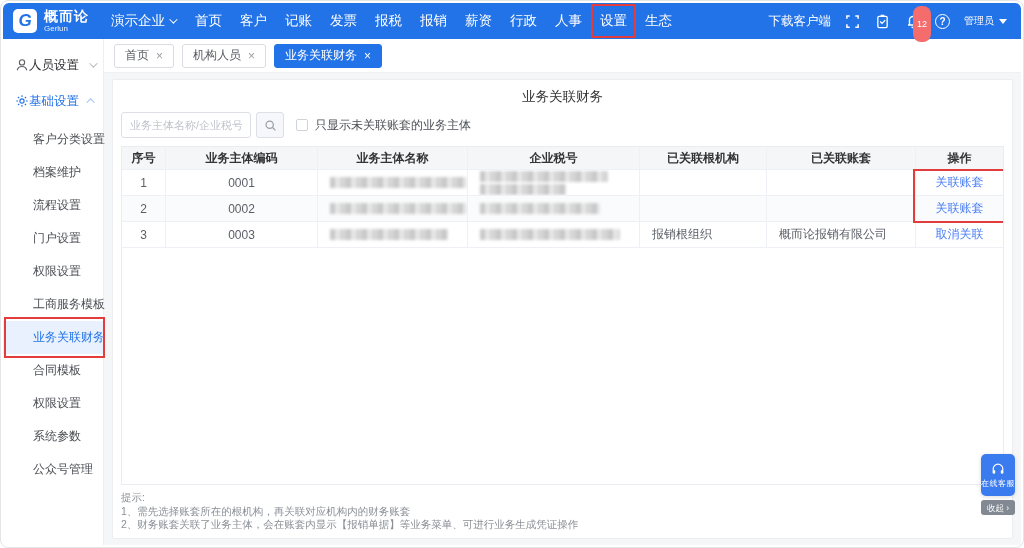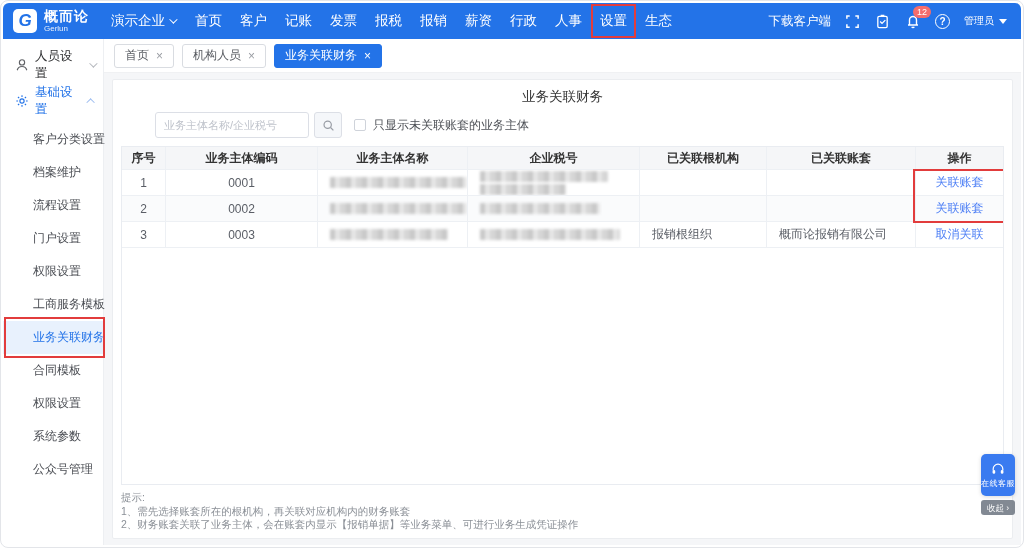--- a/index.html
+++ b/index.html
@@ -16,50 +16,50 @@
   .nav-company { display:flex; align-items:center; gap:4px; margin-left:22px; font-size:13.5px; cursor:pointer; }
   .chev { width:6px; height:6px; border-right:1.5px solid currentColor; border-bottom:1.5px solid currentColor; display:inline-block; }
   .chev.down { transform:rotate(45deg) translateY(-2px); }
   .chev.up { transform:rotate(-135deg) translateY(-2px); }
   .nav-items { display:flex; align-items:center; gap:10px; margin-left:16px; }
   .nav-item { font-size:13.5px; padding:2px 4px; position:relative; white-space:nowrap; cursor:pointer; }
   .nav-item.highlighted::after { content:""; position:absolute; inset:-6px -5px; border:2px solid #e23c3c; }
   .nav-right { margin-left:auto; display:flex; align-items:center; gap:13px; }
   .nav-download { font-size:12.5px; cursor:pointer; }
   .icon-btn { position:relative; width:17px; height:17px; display:flex; align-items:center; justify-content:center; cursor:pointer; }
-  .badge { position:absolute; top:-7px; left:9px; background:#f56c6c; color:#fff; font-size:9px; line-height:12px; padding:0 4px; border-radius:8px; }
+  .badge { position:absolute; top:-7px; left:9px; background:#f56c6c; color:#fff; font-size:9px; line-height:12px; padding:12px 4px; border-radius:8px; }
   .help-circle { width:15px; height:15px; border:1.4px solid #fff; border-radius:50%; font-size:10px; font-weight:bold; display:flex; align-items:center; justify-content:center; }
   .nav-user { display:flex; align-items:center; gap:5px; font-size:10px; cursor:pointer; }
   .caret-down { width:0; height:0; border-left:4px solid transparent; border-right:4px solid transparent; border-top:5px solid #fff; }
 
   
   .body-row { display:flex; height:506px; }
   .sidebar { width:101px; background:#fff; border-right:1px solid #edeff2; padding-top:8px; flex:none; }
-  .side-group { height:36px; display:flex; align-items:center; gap:6px; padding:0 8px 0 12px; font-size:12.5px; color:#303133; cursor:pointer; }
+  .side-group { height:36px; display:flex; align-items:center; padding:0 8px 0 12px; font-size:12.5px; color:#303133; cursor:pointer; }
   .side-group .glabel { flex:1; }
   .side-group.active-group { color:#2373e8; }
   .side-group .chev { color:#b4b7bd; }
   .side-group.active-group .chev { color:#9dbdf0; }
   .sub-list { margin-top:4px; }
   .sub-item { height:33px; line-height:33px; padding-left:30px; font-size:12px; color:#4a4d53; cursor:pointer; position:relative; white-space:nowrap; }
   .sub-item.active { background:#e8f1fd; color:#2373e8; }
   .sub-item.active::after { content:""; position:absolute; inset:-4px -2px -4px 1px; border:2px solid #e23c3c; pointer-events:none; }
 
   .main { flex:1; background:#f5f6f8; display:flex; flex-direction:column; min-width:0; }
   .tabbar { height:34px; background:#fff; display:flex; align-items:center; gap:8px; padding:0 10px; border-bottom:1px solid #f0f1f3; }
   .tab { height:24px; display:flex; align-items:center; gap:7px; padding:0 10px; border:1px solid #d9dce1; border-radius:3px; background:#fff; font-size:12px; color:#595c62; cursor:pointer; }
   .tab .x { font-size:12px; color:#9a9da3; line-height:1; }
   .tab.active { background:#2373e8; border-color:#2373e8; color:#fff; }
   .tab.active .x { color:#fff; }
 
   
   .card { margin:6px 8px; background:#fff; border:1px solid #ebedf0; border-radius:2px; height:460px; padding:4px 8px 6px; display:flex; flex-direction:column; }
   .card-title { text-align:center; font-size:13.5px; color:#333; padding:4px 0 2px; font-weight:500; }
   .search-row { display:flex; align-items:center; margin-top:4px; height:26px; }
-  .search-input { width:154px; height:26px; border:1px solid #dcdfe6; border-radius:3px; font-size:11px; padding:0 8px; color:#333; outline:none; font-family:inherit;margin-left:34px; }
+  .search-input { width:130px; height:26px; border:1px solid #dcdfe6; border-radius:3px; font-size:11px; padding:0 8px; color:#333; outline:none; font-family:inherit; }
   .search-input::placeholder { color:#bfc3cb; }
   .search-btn { width:28px; height:26px; margin-left:5px; background:#f5f7fa; border:1px solid #dcdfe6; border-radius:3px; display:flex; align-items:center; justify-content:center; cursor:pointer; }
   .checkbox-row { display:flex; align-items:center; gap:7px; margin-left:12px; font-size:12px; color:#4d5056; cursor:pointer; }
   .checkbox { width:12px; height:12px; border:1px solid #cfd3da; border-radius:2px; background:#fff; }
 
   
   .table-wrap { position:relative; margin-top:8px; border:1px solid #e9ecf1; height:369px; overflow:hidden; }
   .trow { display:grid; grid-template-columns:44px 152px 150px 172px 127px 149px minmax(84px,1fr); }
   .trow > div { border-right:1px solid #edf0f4; border-bottom:1px solid #edf0f4; display:flex; align-items:center; font-size:12px; overflow:hidden; }
   .trow > div:last-child { border-right:none; }

